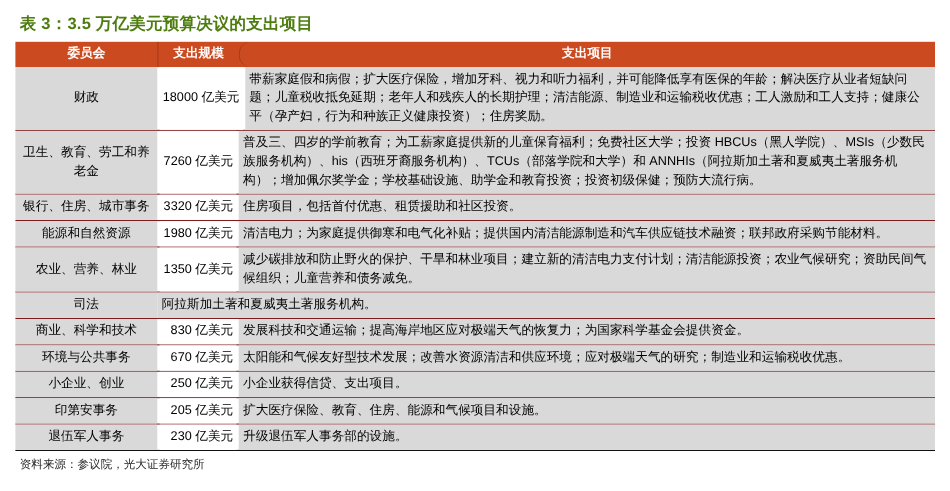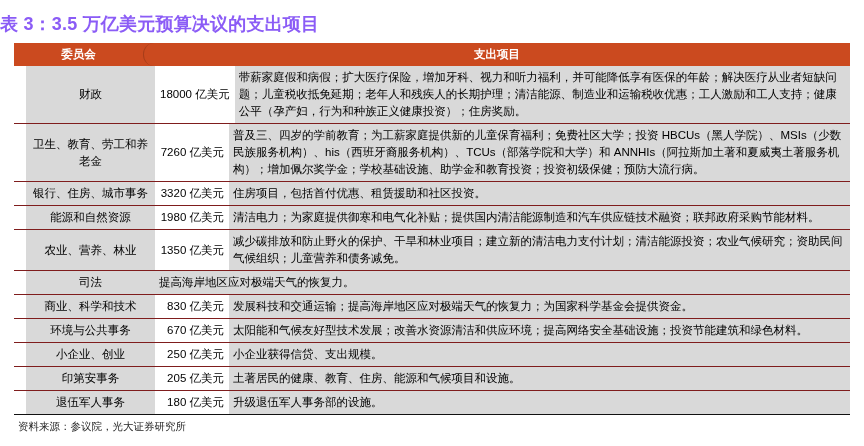--- a/index.html
+++ b/index.html
@@ -9,24 +9,24 @@
     color: #000000;
   }
   .page {
     position: relative;
     width: 864px;
     height: 446px;
     background: #ffffff;
     overflow: hidden;
   }
   .page-title {
-    padding: 12px 0 7px 0;
-    font-size: 18px;
+    padding: 12px 0 7px 18px;
+    font-size: 15px;
     font-weight: 700;
-    color: #8b5cf6;
+    color: #4d7c0f;
     letter-spacing: 0.2px;
   }
   .budget-table {
     width: 836px;
     margin-left: 14px;
     border-bottom: 1px solid #111111;
     font-size: 11.5px;
     line-height: 17px;
   }
   .header-row {
@@ -53,21 +53,20 @@
   .cell {
     display: flex;
     align-items: center;
   }
   .c1 {
     flex: 0 0 129px;
     background: #D9D9D9;
     justify-content: center;
     text-align: center;
     padding: 3px 4px;
-    margin-left: 12px;
   }
   .c2 {
     flex: 0 0 70px;
     background: #ffffff;
     justify-content: flex-end;
     text-align: center;
     padding: 3px 3px;
     margin: 0 2px;
     white-space: nowrap;
   }
@@ -88,20 +87,21 @@
 <body>
 
 <div class="page">
 
   <div class="page-title">表 3：3.5 万亿美元预算决议的支出项目</div>
 
   <div class="budget-table">
 
     <div class="header-row">
       <div class="header-cell h1">委员会</div>
+      <div class="header-cell h2">支出规模</div>
       <div class="header-cell h3">支出项目</div>
     </div>
 
     <div id="rows">
   <div class="row">
     <div class="cell c1">财政</div>
     <div class="cell c2">18000 亿美元</div>
     <div class="cell c3">带薪家庭假和病假；扩大医疗保险，增加牙科、视力和听力福利，并可能降低享有医保的年龄；解决医疗从业者短缺问题；儿童税收抵免延期；老年人和残疾人的长期护理；清洁能源、制造业和运输税收优惠；工人激励和工人支持；健康公平（孕产妇，行为和种族正义健康投资）；住房奖励。</div>
   </div>
 
@@ -124,51 +124,51 @@
   </div>
 
   <div class="row">
     <div class="cell c1">农业、营养、林业</div>
     <div class="cell c2">1350 亿美元</div>
     <div class="cell c3">减少碳排放和防止野火的保护、干旱和林业项目；建立新的清洁电力支付计划；清洁能源投资；农业气候研究；资助民间气候组织；儿童营养和债务减免。</div>
   </div>
 
   <div class="row">
     <div class="cell c1">司法</div>
-    <div class="cell c3">提高海岸地区应对极端天气的恢复力。</div>
+    <div class="cell c3">阿拉斯加土著和夏威夷土著服务机构。</div>
   </div>
 
   <div class="row">
     <div class="cell c1">商业、科学和技术</div>
     <div class="cell c2">830 亿美元</div>
     <div class="cell c3">发展科技和交通运输；提高海岸地区应对极端天气的恢复力；为国家科学基金会提供资金。</div>
   </div>
 
   <div class="row">
     <div class="cell c1">环境与公共事务</div>
     <div class="cell c2">670 亿美元</div>
-    <div class="cell c3">太阳能和气候友好型技术发展；改善水资源清洁和供应环境；提高网络安全基础设施；投资节能建筑和绿色材料。</div>
+    <div class="cell c3">太阳能和气候友好型技术发展；改善水资源清洁和供应环境；应对极端天气的研究；制造业和运输税收优惠。</div>
   </div>
 
 
   <div class="row">
     <div class="cell c1">小企业、创业</div>
     <div class="cell c2">250 亿美元</div>
-    <div class="cell c3">小企业获得信贷、支出规模。</div>
+    <div class="cell c3">小企业获得信贷、支出项目。</div>
   </div>
 
   <div class="row">
     <div class="cell c1">印第安事务</div>
     <div class="cell c2">205 亿美元</div>
-    <div class="cell c3">土著居民的健康、教育、住房、能源和气候项目和设施。</div>
+    <div class="cell c3">扩大医疗保险、教育、住房、能源和气候项目和设施。</div>
   </div>
 
   <div class="row">
     <div class="cell c1">退伍军人事务</div>
-    <div class="cell c2">180 亿美元</div>
+    <div class="cell c2">230 亿美元</div>
     <div class="cell c3">升级退伍军人事务部的设施。</div>
   </div>
 </div>
 
   </div>
 
   <div class="source-note">资料来源：参议院，光大证券研究所</div>
 
 </div>
 

